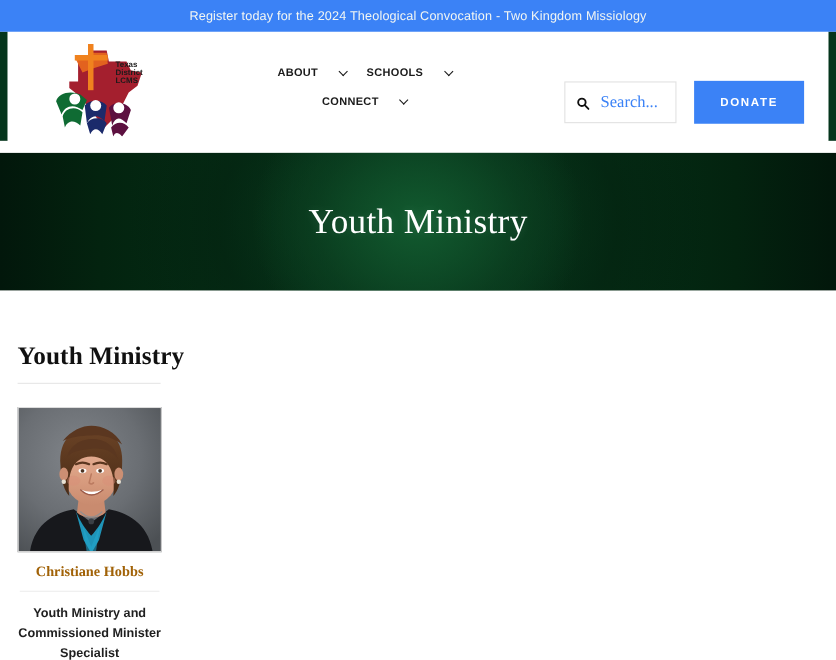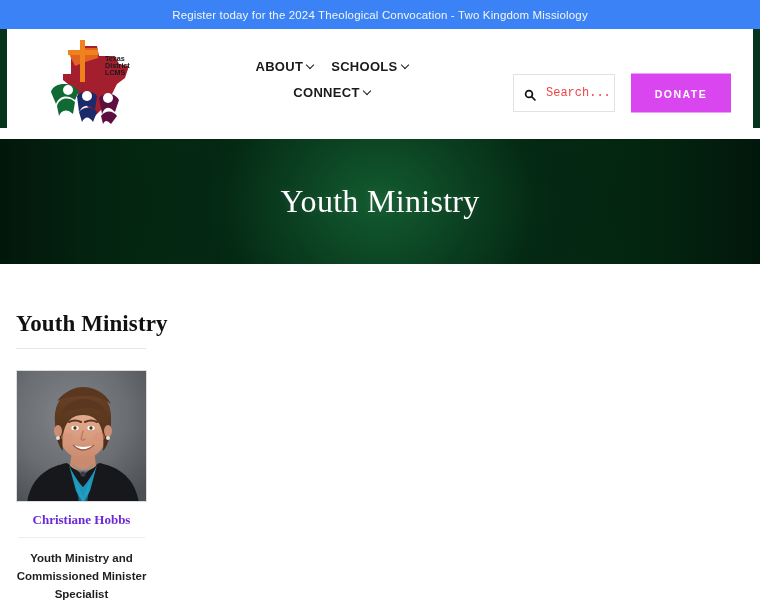--- a/index.html
+++ b/index.html
@@ -73,22 +73,22 @@
     width: 330px;
     display: flex;
     flex-wrap: wrap;
     justify-content: center;
     align-content: flex-start;
     gap: 0 17px;
   }
   .nav-item {
     display: flex;
     align-items: center;
-    gap: 4px;
-    font-size: 13px;
+    gap: 20px;
+    font-size: 10px;
     font-weight: bold;
     letter-spacing: .3px;
     color: #1a1a1a;
     height: 24px;
     cursor: pointer;
     white-space: nowrap;
   }
   .nav-item.active { color: #1a7a4a; }
   .chev {
     display: inline-block;
@@ -128,34 +128,34 @@
     padding: 0 10px;
     gap: 10px;
   }
   .search-icon {
     width: 12px; height: 12px;
     flex: 0 0 auto;
     position: relative;
     top: 0;
   }
   .search-placeholder {
-    font-size: 12px;
-    color: #ef4444;
-    font-family: Liberation Mono, monospace;
+    font-size: 15px;
+    color: #3b82f6;
+    font-family: Liberation Serif, serif;
   }
 
   
   .donate-btn {
     position: absolute;
     left: 624px;
     top: 64px;
     transform: translateY(-50%);
     width: 100px;
     height: 39px;
-    background: #d946ef;
+    background: #3b82f6;
     color: #ffffff;
     border: none;
     font-size: 10.5px;
     font-weight: bold;
     letter-spacing: 1.5px;
     font-family: "Liberation Sans", sans-serif;
     cursor: pointer;
     display: flex;
     align-items: center;
     justify-content: center;
@@ -219,21 +219,21 @@
     overflow: hidden;
     background: #6e7276;
     display: block;
   }
   .person-name {
     margin-top: 10px;
     text-align: center;
     font-family: "Liberation Serif", serif;
     font-size: 13px;
     font-weight: bold;
-    color: #6d28d9;
+    color: #a16207;
     cursor: pointer;
   }
   .name-rule {
     margin: 9px auto 0 auto;
     width: 127px;
     height: 1px;
     background: #ededed;
   }
   .person-role {
     margin-top: 11px;

